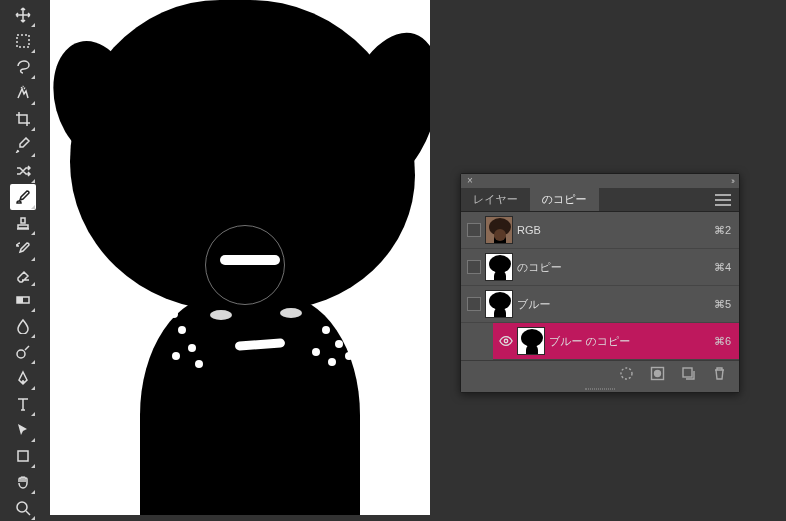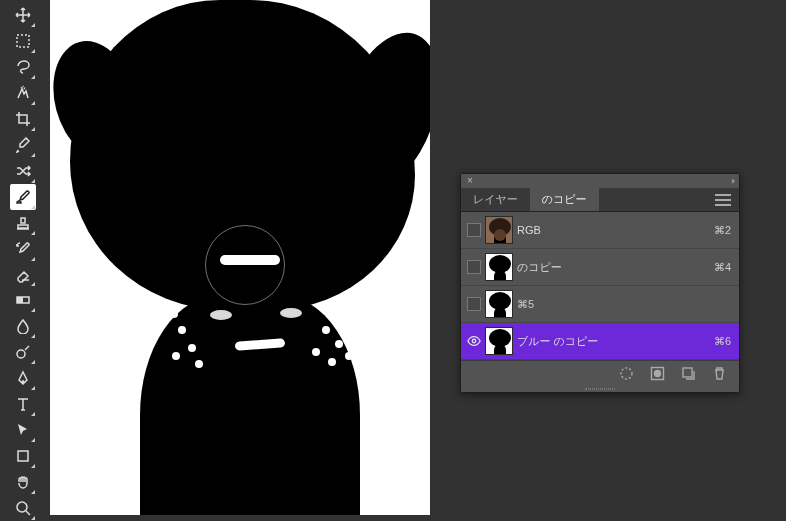--- a/index.html
+++ b/index.html
@@ -147,21 +147,21 @@
   .panel-menu span { height:2px; background:#aaa; display:block; }
 
   .channel-list { }
   .channel-row {
     display:flex; align-items:center;
     height:37px;
     padding: 0 8px 0 6px;
     gap:4px;
     border-bottom:1px solid #454545;
   }
-  .channel-row.selected { background:#6d28d9; }
+  .channel-row.selected { background:#be185d;margin-left:32px; }
   .vis-box {
     width:14px; height:14px;
     display:flex; align-items:center; justify-content:center;
     cursor:pointer;
   }
   .vis-box.empty {
     border:1px solid #777;
     background:#474747;
   }
   .vis-box.eye svg { width:14px; height:14px; stroke:#ddd; fill:none; stroke-width:1.5;}
@@ -400,20 +400,21 @@
         </div>
         <div class="ch-label">のコピー</div>
         <div class="ch-shortcut">⌘4</div>
       </div>
       <div class="channel-row">
         <div class="vis-box empty"></div>
         <div class="thumb">
           <div class="t-hair"></div>
           <div class="t-body"></div>
         </div>
+        <div class="ch-label">ブルー</div>
         <div class="ch-shortcut">⌘5</div>
       </div>
       <div class="channel-row selected">
         <div class="vis-box eye">
           <svg viewBox="0 0 16 16">
             <path d="M1 8c2-4 5-5 7-5s5 1 7 5c-2 4-5 5-7 5s-5-1-7-5z"></path>
             <circle cx="8" cy="8" r="2"></circle>
           </svg>
         </div>
         <div class="thumb">

